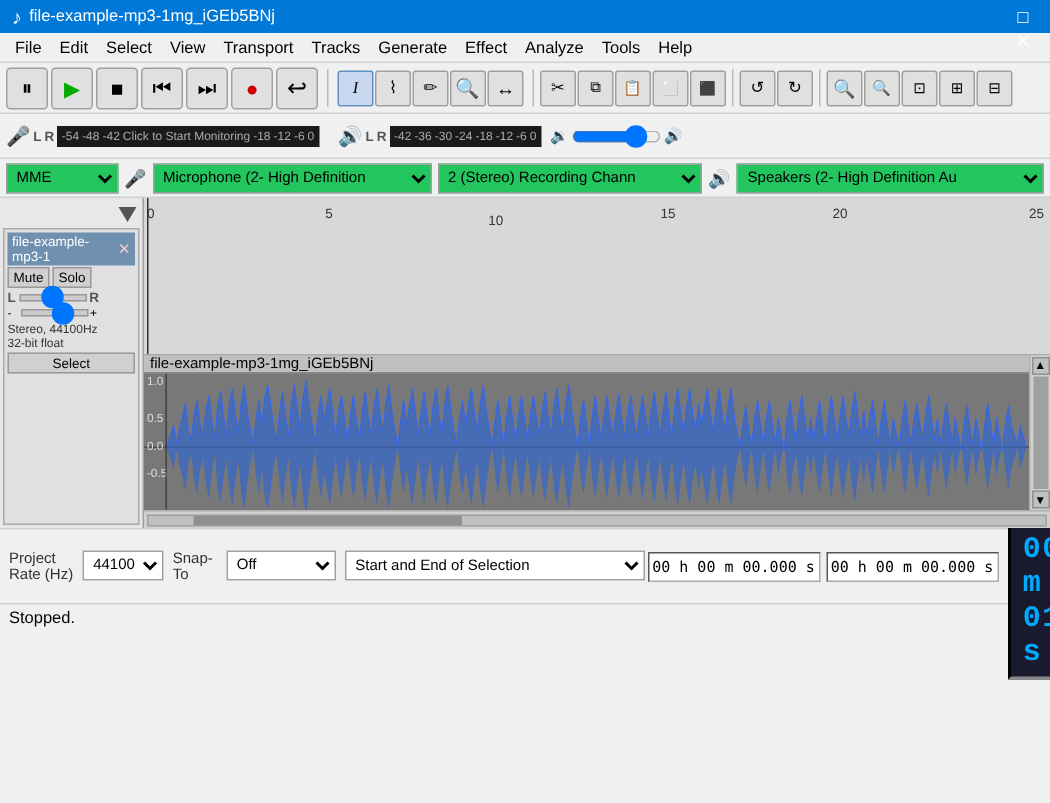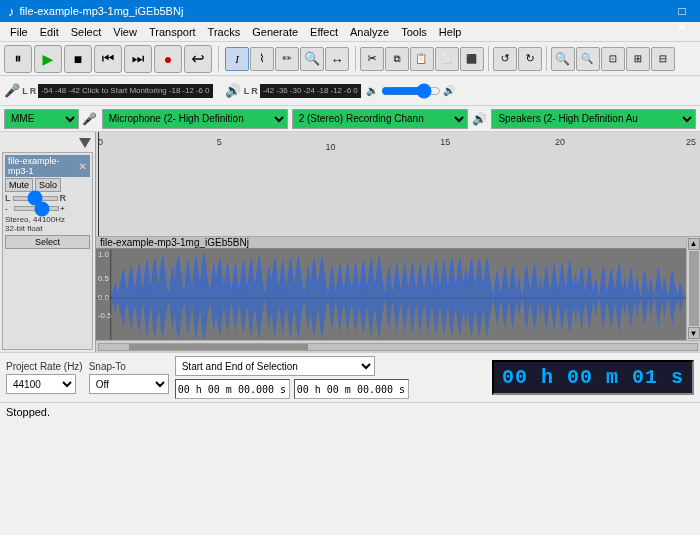--- a/index.html
+++ b/index.html
@@ -117,21 +117,21 @@
     #bottom-bar {
       background: #f0f0f0;
       height: 50px;
       border-top: 1px solid #d0d0d0;
       display: flex;
       align-items: center;
       padding: 4px 6px;
       gap: 6px;
     }
     .bottom-group {
-      display: flex; flex-direction: column; gap: 2px;
+      display: flex; flex-direction: row; gap: 2px;
     }
     .bottom-label { font-size: 10px; color: #333; }
     .bottom-select {
       height: 20px; background: white; border: 1px solid #a0a0a0;
       font-size: 10px; cursor: pointer; padding: 0 2px;
     }
     .bottom-select.small { width: 70px; }
     .bottom-select.medium { width: 80px; }
     .sel-dropdown {
       height: 20px; background: white; border: 1px solid #a0a0a0;

